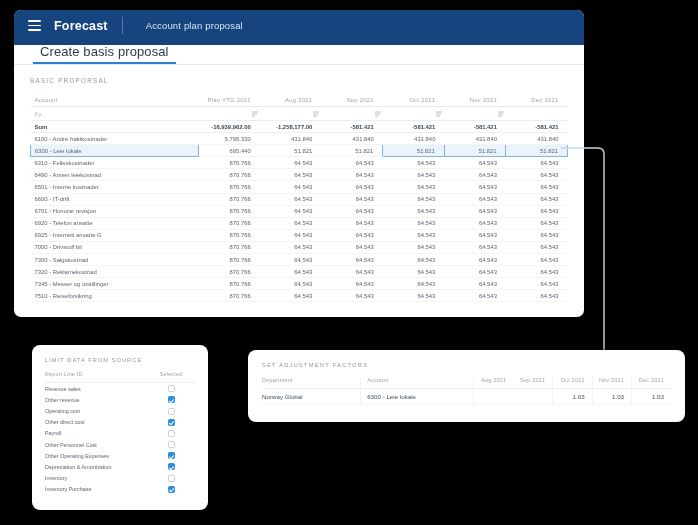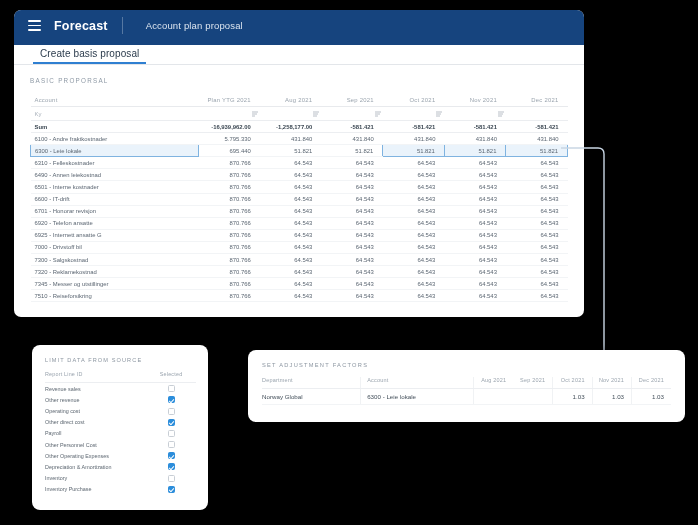--- a/index.html
+++ b/index.html
@@ -75,21 +75,21 @@
   .tabbar {
     height: 20px;
     background: #ffffff;
     border-bottom: 1px solid #e3e6ea;
     display: flex;
     align-items: flex-end;
     padding-left: 19px;
     box-sizing: border-box;
   }
   .tab {
-    font-size: 10px;
+    font-size: 13px;
     color: #42505f;
     padding: 0 7px 3px 7px;
     border-bottom: 2px solid transparent;
     cursor: pointer;
     letter-spacing: 0.1px;
   }
   .tab.active {
     border-bottom-color: #2f7fd1;
     color: #2b3b4c;
   }

